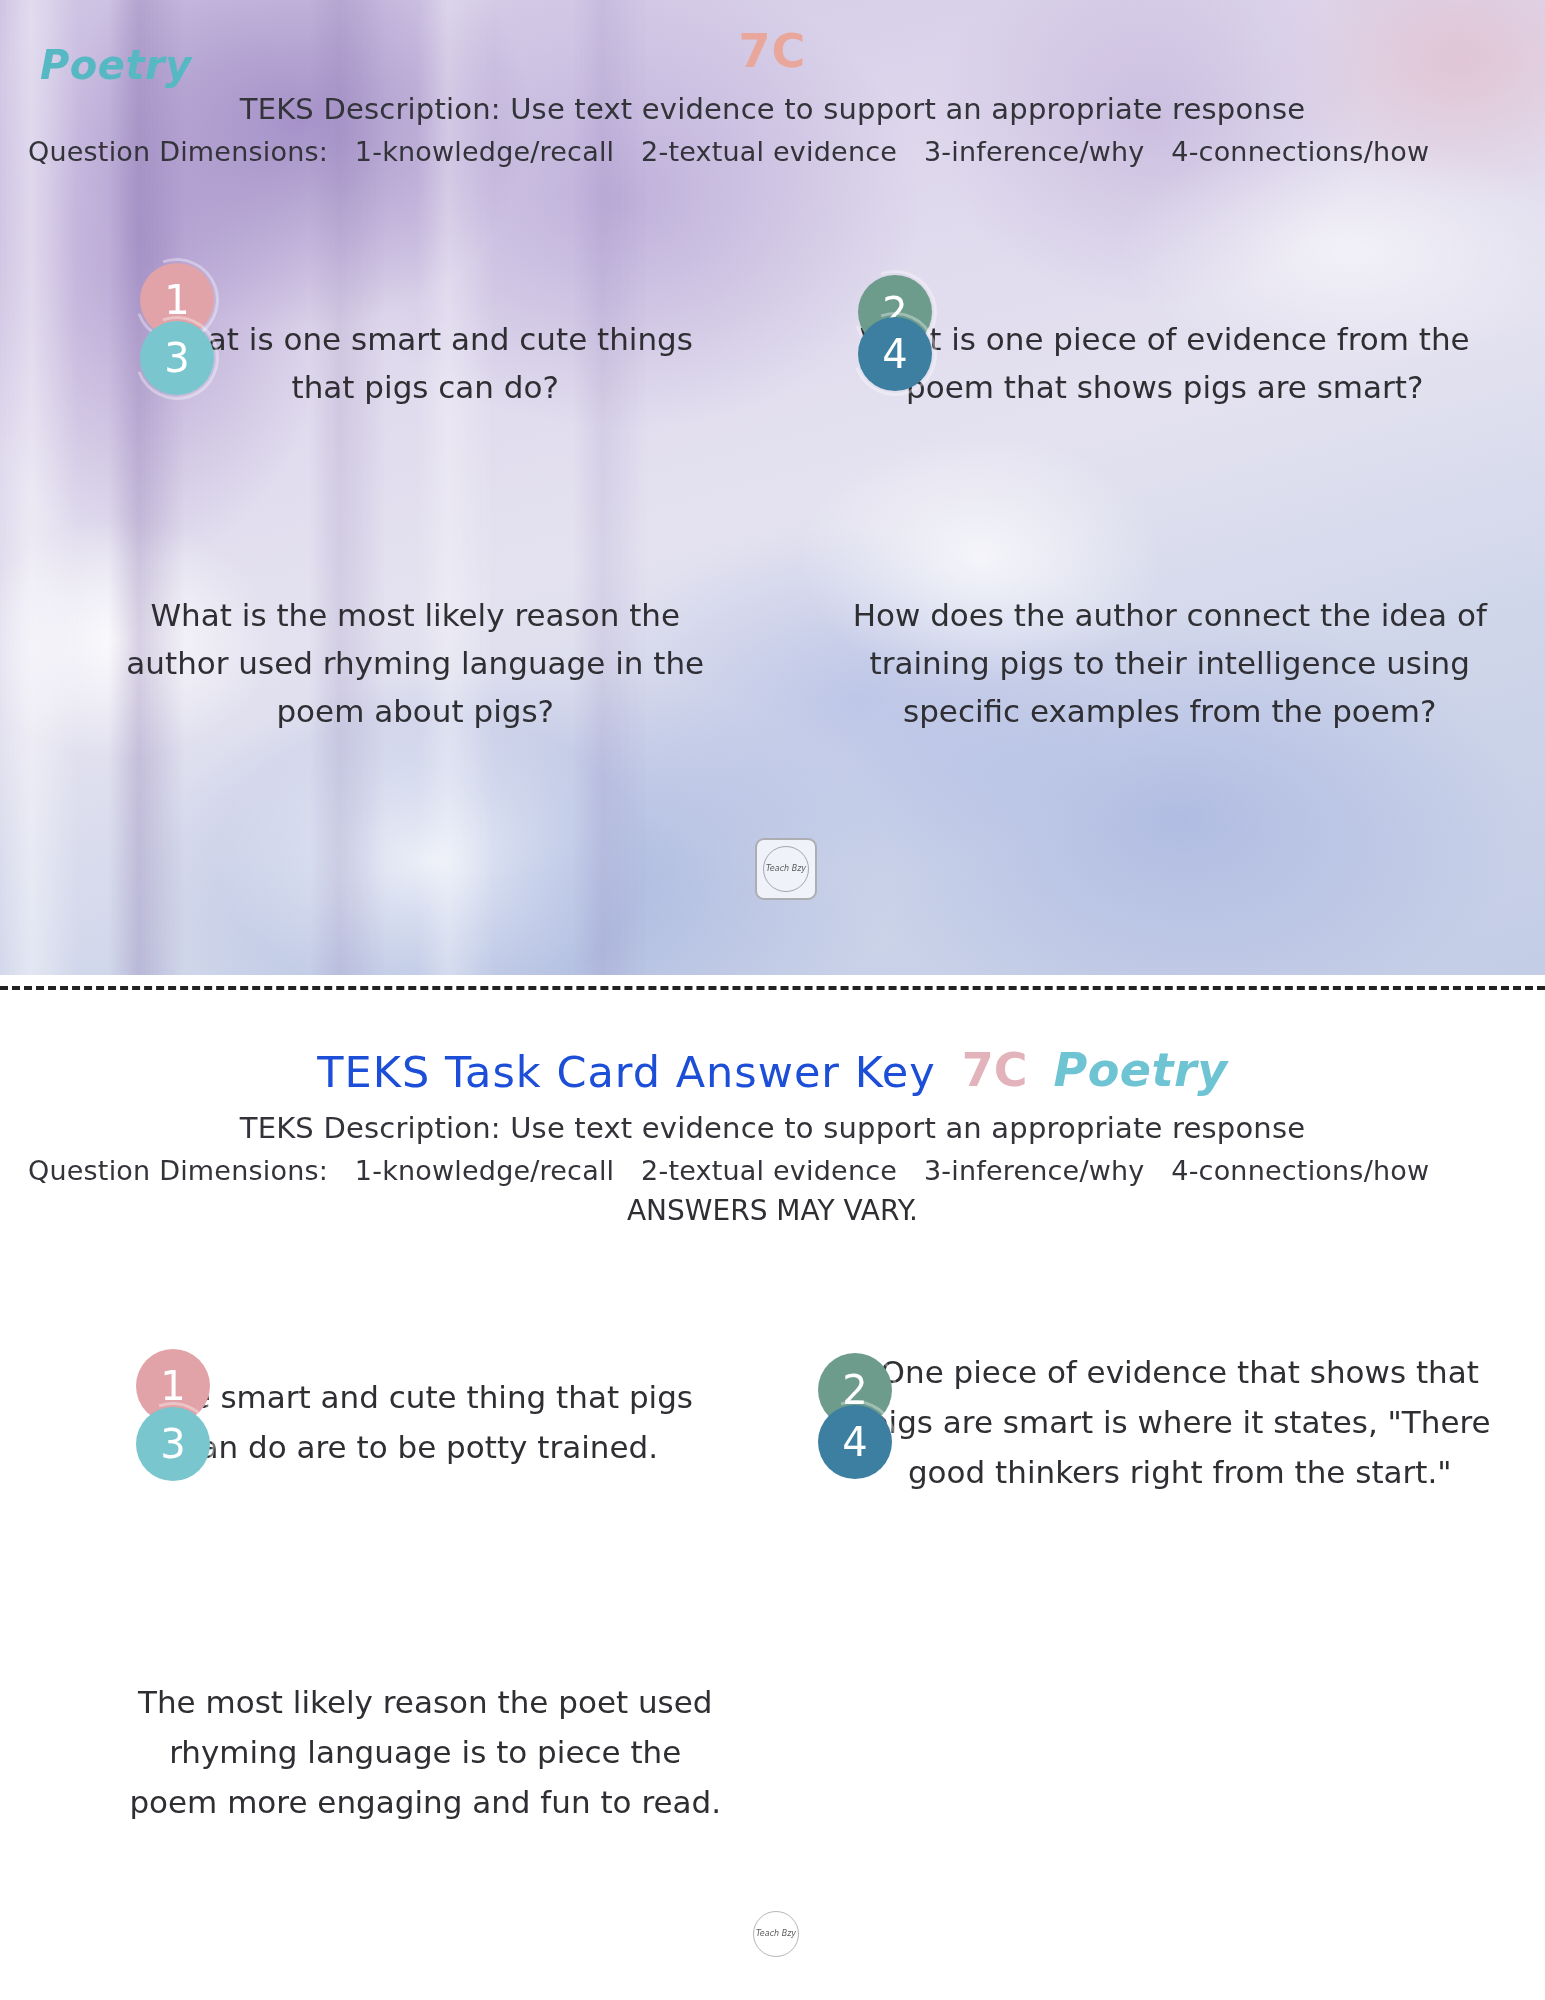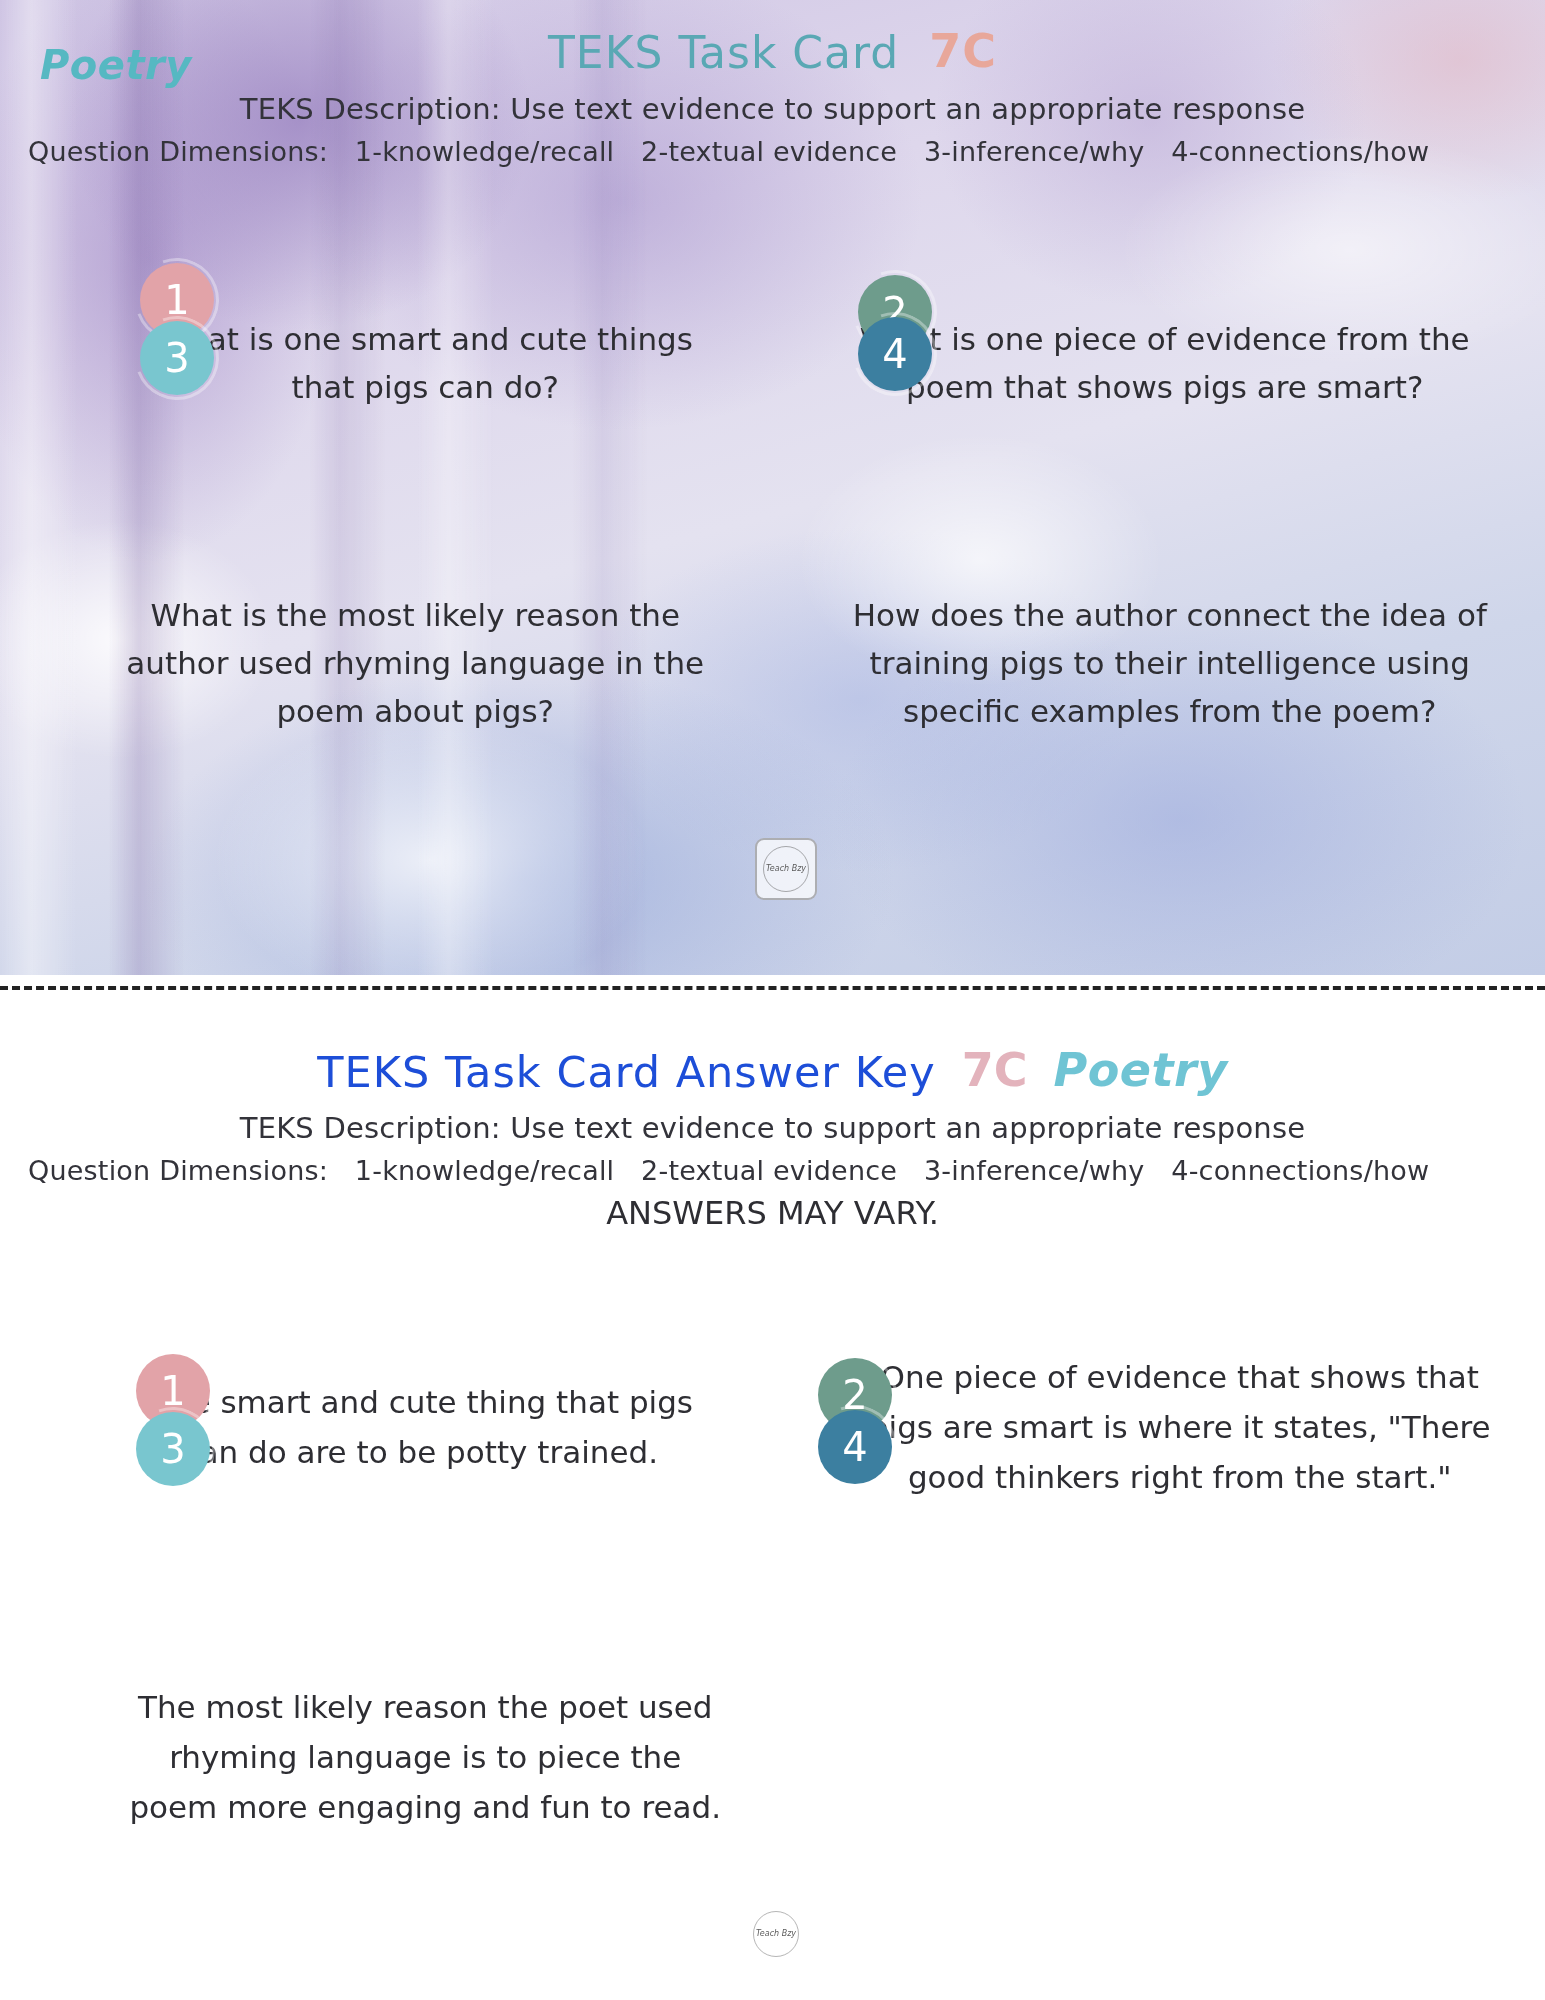--- a/index.html
+++ b/index.html
@@ -206,21 +206,21 @@
     display: flex; align-items: flex-end; justify-content: center;
     gap: 26px;
     padding-top: 42px;
   }
   .ans-title { font-size: 43px; color: #1d4ed8; letter-spacing: 1px; }
   .ans-code { font-size: 46px; color: #e3b3bc; font-weight: 700; }
   .ans-poetry { font-size: 46px; color: #6fc4d4; font-style: italic; }
 
   .ans-vary {
     text-align: center;
-    font-size: 32px;
+    font-size: 28px;
     color: #2e2e33;
     margin-top: 8px;
   }
 
   .agrid {
     position: relative;
     display: grid;
     grid-template-columns: 1fr 1fr;
     grid-template-rows: 330px 330px;
     margin-top: 30px;
@@ -248,21 +248,20 @@
 </style>
 </head>
 <body>
 
 <div class="card">
   <div class="card-inner">
 
     <div class="poetry-top script">Poetry</div>
 
     <div class="top-head">
-      <div class="teks-title">TEKS Task Card</div>
       <div class="teks-code">7C</div>
     </div>
 
     <div class="desc">TEKS Description: Use text evidence to support an appropriate response</div>
 
     <div class="dims">
       <span>Question Dimensions:</span>
       <span>1-knowledge/recall</span>
       <span>2-textual evidence</span>
       <span>3-inference/why</span>

